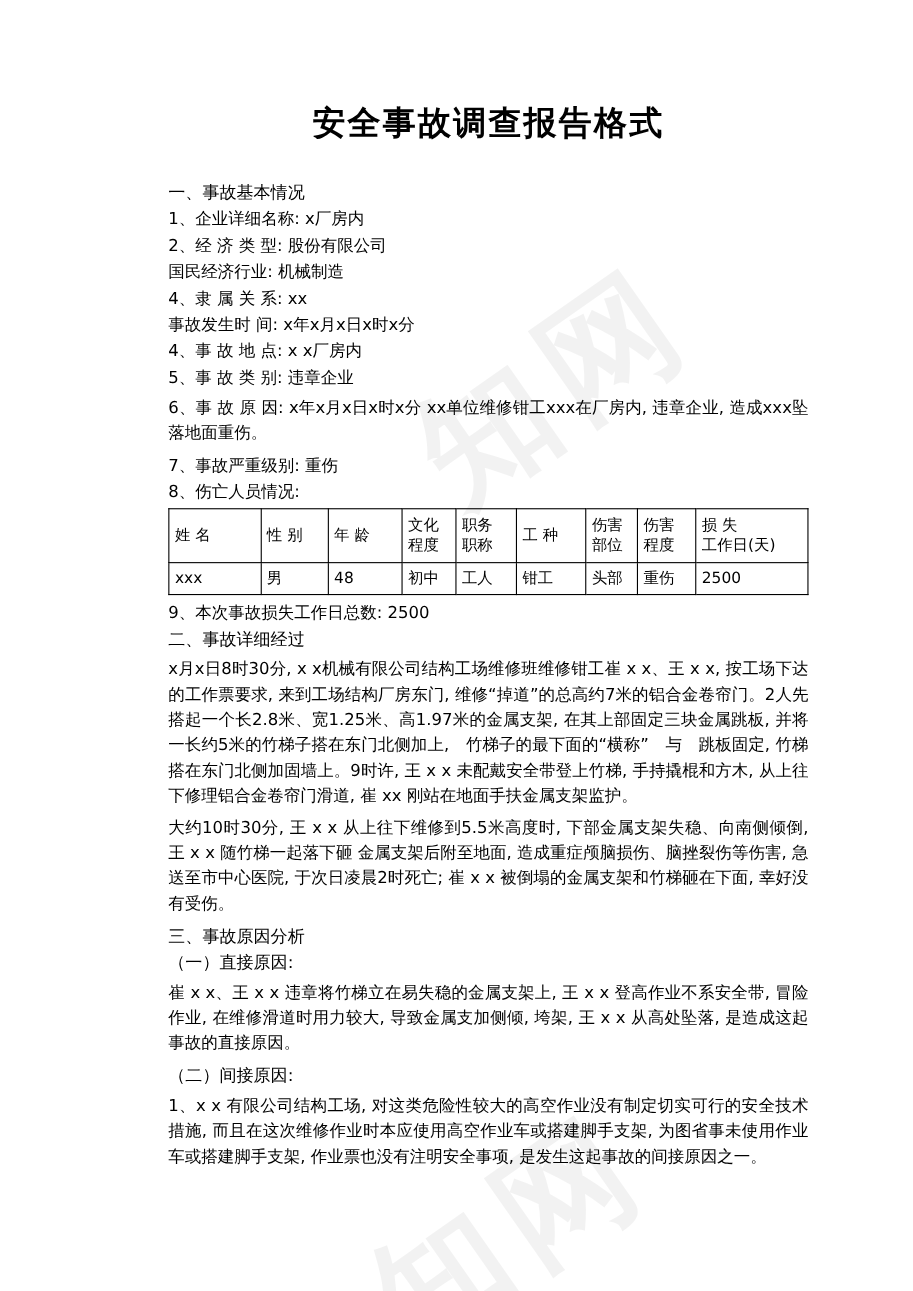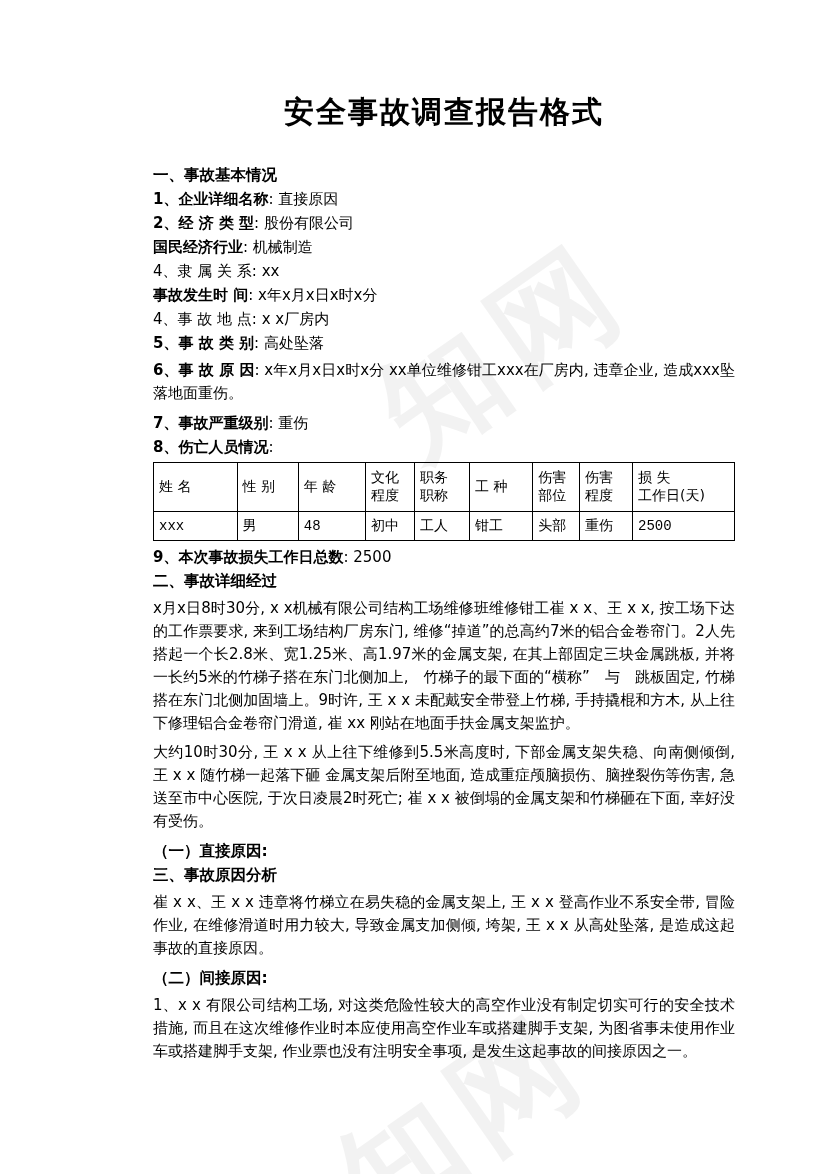--- a/index.html
+++ b/index.html
@@ -46,59 +46,59 @@
   .line {
     font-size:15px;
     line-height:24px;
   }
   .para {
     font-size:15px;
     line-height:23px;
     margin:4px 0 6px 0;
     text-align:justify;
   }
-  .b { font-weight:bold; }
+  .b { font-weight:normal; }
   table.casualty {
     border-collapse:collapse;
     width:100%;
     margin:3px 0 4px 0;
     table-layout:fixed;
   }
   table.casualty th, table.casualty td {
     border:1px solid #000;
     font-size:14px;
     font-weight:normal;
     text-align:left;
     vertical-align:middle;
     padding:2px 5px;
     white-space:pre-line;
     overflow:hidden;
   }
   table.casualty th { height:44px; }
-  table.casualty td { height:24px;font-family:Liberation Mono, monospace; }
+  table.casualty td { height:24px; }
   .c0{width:82px}.c1{width:60px}.c2{width:66px}.c3{width:48px}.c4{width:54px}
   .c5{width:62px}.c6{width:46px}.c7{width:52px}.c8{width:100px}
 </style>
 </head>
 <body>
 
 <div class="page">
   <div class="watermark wm-1">知网</div>
   <div class="watermark wm-2">知网</div>
   <div class="doc">
     <h1 class="title">安全事故调查报告格式</h1>
     <div id="doc-content">
         <div class="heading"><span class="b">一、事故基本情况</span></div>
-        <div class="line"><span class="b">1、企业详细名称</span><span>: 直接原因</span></div>
+        <div class="line"><span class="b">1、企业详细名称</span><span>: x厂房内</span></div>
         <div class="line"><span class="b">2、经 济 类 型</span><span>: 股份有限公司</span></div>
         <div class="line"><span class="b">国民经济行业</span><span>: 机械制造</span></div>
         <div class="line"><span>4、隶 属 关 系</span><span>: xx</span></div>
         <div class="line"><span class="b">事故发生时 间</span><span>: x年x月x日x时x分</span></div>
         <div class="line"><span>4、事 故 地 点</span><span>:  x x厂房内</span></div>
-        <div class="line"><span class="b">5、事 故 类 别</span><span>: 高处坠落</span></div>
+        <div class="line"><span class="b">5、事 故 类 别</span><span>: 违章企业</span></div>
         <div class="para"><span class="b">6、事 故 原 因</span><span>: x年x月x日x时x分 xx单位维修钳工xxx在厂房内, 违章企业, 造成xxx坠落地面重伤。</span></div>
         <div class="line"><span class="b">7、事故严重级别</span><span>: 重伤</span></div>
         <div class="line"><span class="b">8、伤亡人员情况</span><span>:</span></div>
         <table class="casualty">
           <colgroup>
             <col class="c0">
             <col class="c1">
             <col class="c2">
             <col class="c3">
             <col class="c4">
@@ -136,20 +136,20 @@
               <td>头部</td>
               <td>重伤</td>
               <td>2500</td>
             </tr>
           </tbody>
         </table>
         <div class="line"><span class="b">9、本次事故损失工作日总数</span><span>: 2500</span></div>
         <div class="heading"><span class="b">二、事故详细经过</span></div>
         <div class="para"><span>x月x日8时30分, x x机械有限公司结构工场维修班维修钳工崔 x x、王 x x, 按工场下达的工作票要求, 来到工场结构厂房东门, 维修“掉道”的总高约7米的铝合金卷帘门。2人先搭起一个长2.8米、宽1.25米、高1.97米的金属支架, 在其上部固定三块金属跳板, 并将一长约5米的竹梯子搭在东门北侧加上,　竹梯子的最下面的“横称”　与　跳板固定, 竹梯搭在东门北侧加固墙上。9时许, 王 x x 未配戴安全带登上竹梯, 手持撬棍和方木, 从上往下修理铝合金卷帘门滑道, 崔 xx 刚站在地面手扶金属支架监护。</span></div>
         <div class="para"><span>大约10时30分, 王 x x 从上往下维修到5.5米高度时, 下部金属支架失稳、向南侧倾倒, 王 x x 随竹梯一起落下砸 金属支架后附至地面, 造成重症颅脑损伤、脑挫裂伤等伤害, 急送至市中心医院, 于次日凌晨2时死亡; 崔 x x 被倒塌的金属支架和竹梯砸在下面, 幸好没有受伤。</span></div>
+        <div class="heading"><span class="b">三、事故原因分析</span></div>
         <div class="heading"><span class="b">（一）直接原因:</span></div>
-        <div class="heading"><span class="b">三、事故原因分析</span></div>
         <div class="para"><span>崔 x x、王 x x 违章将竹梯立在易失稳的金属支架上, 王 x x 登高作业不系安全带, 冒险作业, 在维修滑道时用力较大, 导致金属支加侧倾, 垮架, 王 x x 从高处坠落, 是造成这起事故的直接原因。</span></div>
         <div class="heading"><span class="b">（二）间接原因:</span></div>
         <div class="para"><span>1、x x 有限公司结构工场, 对这类危险性较大的高空作业没有制定切实可行的安全技术措施, 而且在这次维修作业时本应使用高空作业车或搭建脚手支架, 为图省事未使用作业车或搭建脚手支架, 作业票也没有注明安全事项, 是发生这起事故的间接原因之一。</span></div>
       </div>
   </div>
 </div>
 
 </body></html>

